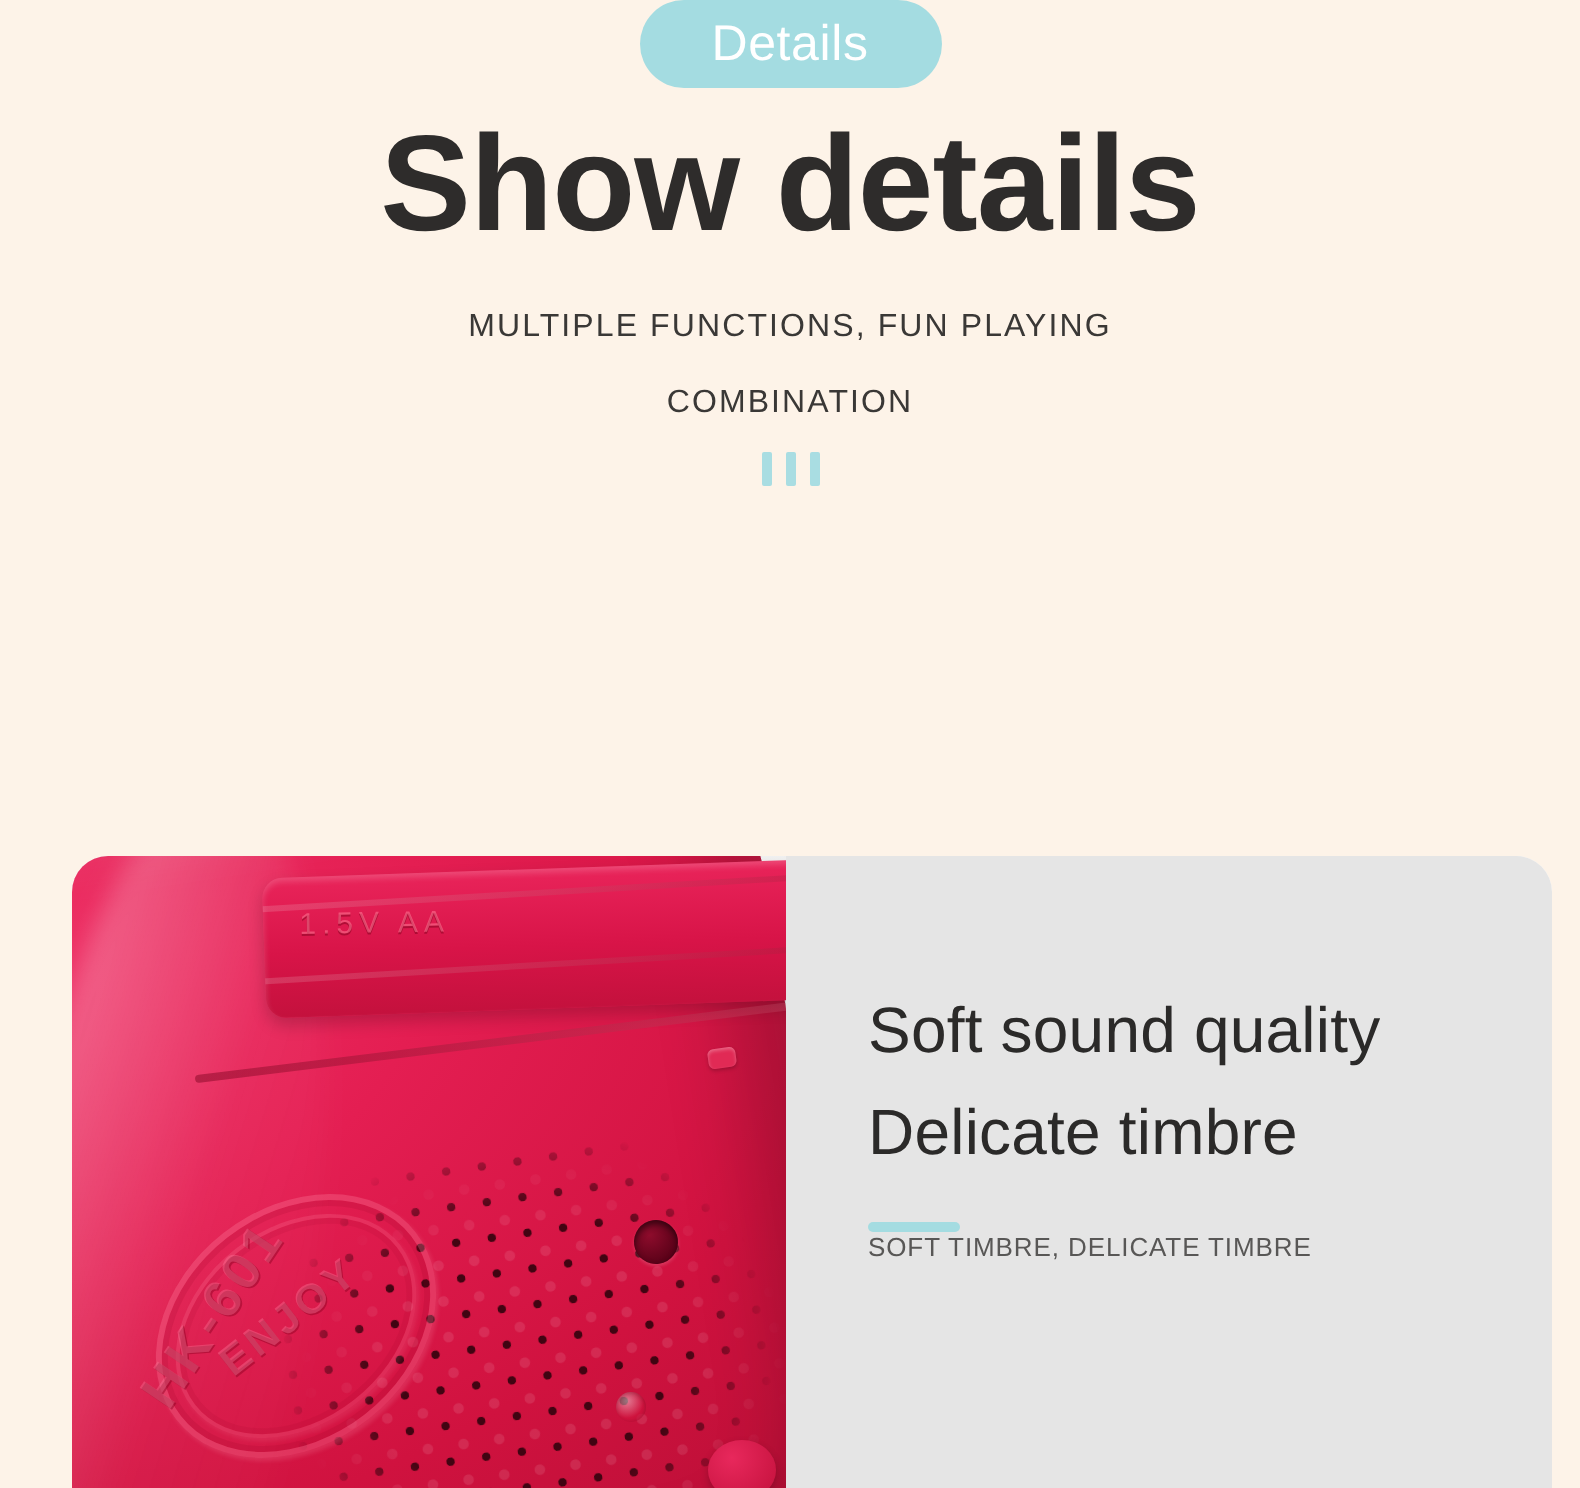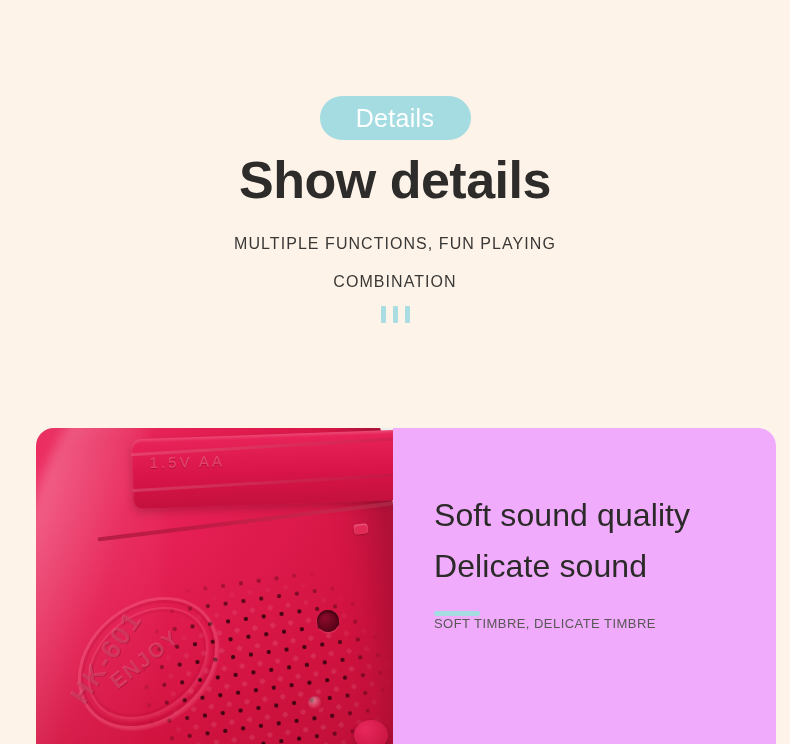--- a/index.html
+++ b/index.html
@@ -9,34 +9,34 @@
   }
   body {
     background:#FDF3E8;
     font-family:"Liberation Sans", sans-serif;
     position:relative;
   }
 
   
   .header { width:790px; text-align:center; }
 
-  .pill-wrap { padding-top:96px; display:flex; justify-content:center; }
+  .pill-wrap { display:flex; justify-content:center; }
   .pill {
     display:inline-flex; align-items:center; justify-content:center;
     width:151px; height:44px;
     background:#A4DCE1;
     border-radius:22px;
     color:#FFFFFF;
     font-size:25px;
     letter-spacing:0.3px;
   }
 
   .headline {
     margin-top:13px;
-    font-size:52px;
+    font-size:68px;
     font-weight:bold;
     color:#2E2C2B;
     letter-spacing:-0.5px;
     line-height:1.05;
   }
 
   .sub-line {
     color:#3A3836;
     font-size:16px;
     letter-spacing:1.05px;
@@ -229,21 +229,21 @@
     position:absolute; left:318px; top:292px;
     width:34px; height:30px; border-radius:50%;
     background:radial-gradient(circle at 35% 30%, #E8285C, #C3103B);
     box-shadow: 0 2px 4px rgba(0,0,0,.2);
   }
 
   
   .info {
     flex:1;
     padding:62px 0 1px 41px;
-    background:#f0abfc;
+    background:#e5e5e5;
   }
   .info h2 {
     font-size:32px;
     font-weight:normal;
     color:#2B2A29;
     line-height:1.58;
     letter-spacing:0.1px;
   }
   .rule {
     margin-top:20px;
@@ -310,20 +310,20 @@
     </div>
 
     <div class="model">HK-601</div>
 
     <div class="bump"></div>
   </div>
 
   <div class="info">
     <h2>
       <span>Soft sound quality</span><br>
-      <span>Delicate sound</span>
+      <span>Delicate timbre</span>
     </h2>
 
     <div class="rule"></div>
 
     <p>SOFT TIMBRE, DELICATE TIMBRE</p>
   </div>
 </div>
 
 </body></html>

